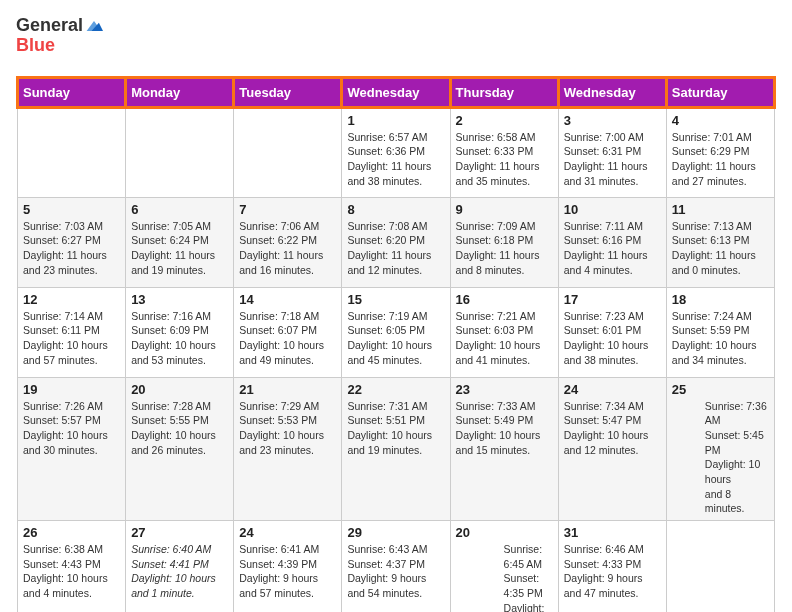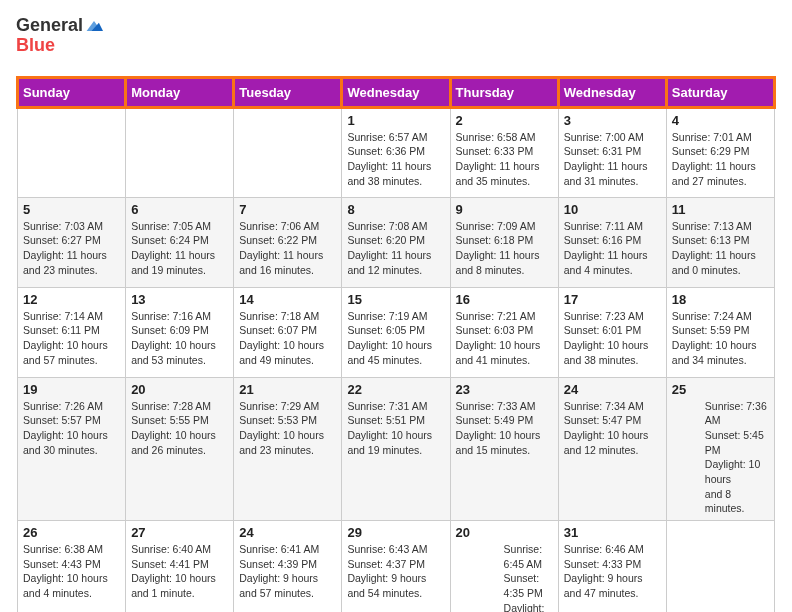--- a/index.html
+++ b/index.html
@@ -303,21 +303,21 @@
       <tr>
         <td>
           <span class="day-num">26</span>
           <div class="day-info" style="white-space: pre-line;">Sunrise: 6:38 AM
 Sunset: 4:43 PM
 Daylight: 10 hours
 and 4 minutes.</div>
         </td>
         <td>
           <span class="day-num">27</span>
-          <div class="day-info" style="white-space: pre-line;">Sunrise: 6:40 AM
+          <div class="day-info" style="white-space: pre-line; font-style: italic;">Sunrise: 6:40 AM
 Sunset: 4:41 PM
 Daylight: 10 hours
 and 1 minute.</div>
         </td>
         <td>
           <span class="day-num">24</span>
           <div class="day-info" style="white-space: pre-line;">Sunrise: 6:41 AM
 Sunset: 4:39 PM
 Daylight: 9 hours
 and 57 minutes.</div>

